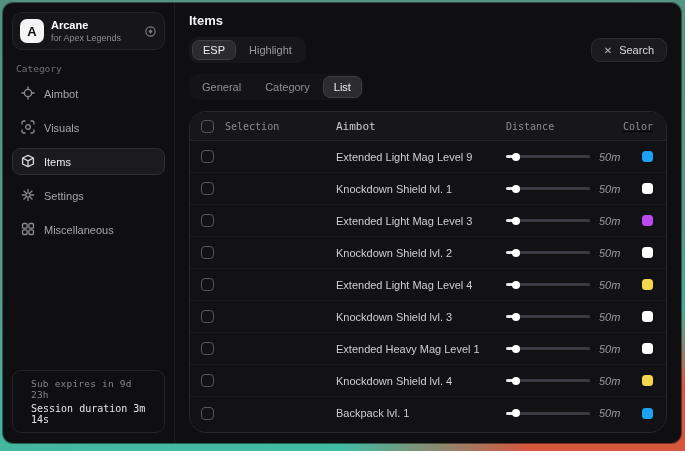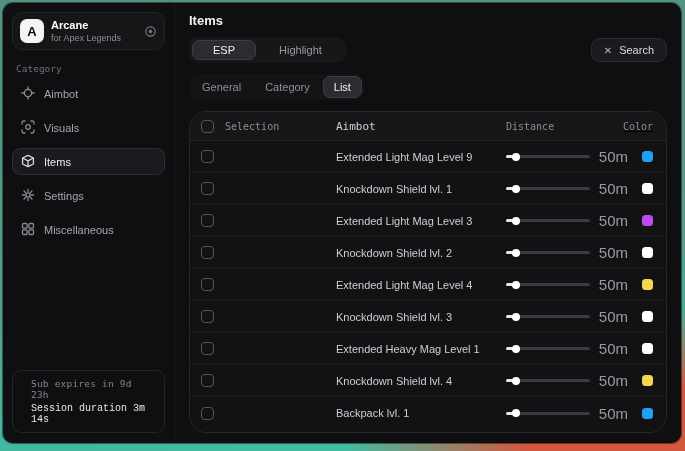--- a/index.html
+++ b/index.html
@@ -24,48 +24,48 @@
   .brand-title { font-size:11px; font-weight:bold; color:#ffffff; }
   .brand-subtitle { font-size:9px; color:#8d8d93; margin-top:1px; }
   .brand-badge { margin-left:auto; display:flex; align-items:center; }
   .category-label { font-size:9.5px; color:#717178; margin:13px 4px 6px; font-family:"DejaVu Sans Mono", monospace; }
   .nav { display:flex; flex-direction:column; gap:7px; }
   .nav-item { display:flex; align-items:center; gap:9px; height:27px; padding:0 8px; border-radius:8px; color:#a6a6ad; font-size:11px; border:1px solid transparent; cursor:pointer; }
   .nav-item.active { background:#1b1b1f; border-color:#2e2e33; color:#ededf0; }
   .nav-item svg { flex:none; }
   .session-card { margin-top:auto; border:1px solid #242428; border-radius:9px; padding:7px 18px; font-family:"DejaVu Sans Mono", monospace; }
   .session-line1 { font-size:9.5px; color:#84848b; letter-spacing:.2px; }
-  .session-line2 { font-size:10px; color:#e8e8ec; margin-top:3px;font-family:Liberation Mono, monospace; }
+  .session-line2 { font-size:10px; color:#e8e8ec; margin-top:3px; }
   
   .main { flex:1; display:flex; flex-direction:column; padding:10px 14px 10px; min-width:0; }
   .page-title { font-size:13px; font-weight:bold; color:#f2f2f4; }
   .controls-row { display:flex; align-items:center; margin-top:9px; }
   .mode-toggle { display:inline-flex; align-items:center; background:#17171a; border-radius:9px; padding:3px; gap:2px; }
-  .mode-pill { font-size:11px; padding:3px 20px; border-radius:7px; color:#9a9aa1; border:1px solid transparent; cursor:pointer; }
+  .mode-pill { font-size:11px; padding:3px 10px; border-radius:7px; color:#9a9aa1; border:1px solid transparent; cursor:pointer; }
   .mode-pill.active { background:#2b2b30; border-color:#3d3d43; color:#f0f0f3; }
   .search-btn { margin-left:auto; display:inline-flex; align-items:center; gap:7px; background:#1b1b1f; border:1px solid #2c2c31; border-radius:9px; padding:5px 12px; color:#dcdce0; font-size:11px; cursor:pointer; }
   .search-x { font-size:10px; color:#b9b9bf; }
   .tabs-row { margin-top:11px; display:inline-flex; align-self:flex-start; align-items:center; background:#141417; border-radius:9px; padding:2px; gap:2px; }
   .tab { font-size:11px; padding:4px 10px; border-radius:7px; color:#8f8f96; border:1px solid transparent; cursor:pointer; }
   .tab.active { background:#2b2b30; color:#f0f0f3; border-color:#3d3d43; }
   
   .table { margin-top:11px; flex:1; border:1px solid #26262b; border-radius:17px; overflow:hidden; background:#121215; display:flex; flex-direction:column; }
   .thead { display:flex; align-items:center; height:29px; background:#17171a; border-bottom:1px solid #232328; flex:none; }
   .tbody { flex:1; display:flex; flex-direction:column; }
   .trow { display:flex; align-items:center; height:32px; border-bottom:1px solid #1c1c20; }
   .trow:last-child { border-bottom:none; }
   .cell-select { width:146px; flex:none; display:flex; align-items:center; gap:11px; padding-left:11px; }
   .checkbox { width:13px; height:13px; border:1.5px solid #55555c; border-radius:4px; background:transparent; flex:none; cursor:pointer; }
   .col-label { font-size:10px; color:#8d8d93; font-family:"DejaVu Sans Mono", monospace; }
   .cell-object { flex:1; font-size:11px; color:#cfcfd4; min-width:0; }
   .cell-distance { width:122px; flex:none; display:flex; align-items:center; gap:9px; }
   .slider { width:84px; height:3px; background:#3a3a40; border-radius:2px; position:relative; cursor:pointer; }
   .slider-fill { position:absolute; left:0; top:0; height:3px; width:9px; background:#e8e8ec; border-radius:2px; }
   .slider-handle { position:absolute; left:6px; top:-2.5px; width:8px; height:8px; background:#ffffff; border-radius:50%; }
-  .distance-value { font-size:15px; color:#9a9aa0; }
+  .distance-value { font-size:11px; color:#9a9aa0;font-style:italic; }
   .cell-color { width:38px; flex:none; display:flex; justify-content:flex-end; padding-right:13px;text-decoration:underline; }
   .swatch { width:11px; height:11px; border-radius:3.5px; cursor:pointer; }
 </style>
 </head>
 <body>
 
 <div class="window">
 
   <aside class="sidebar">
     <div class="brand-card">

